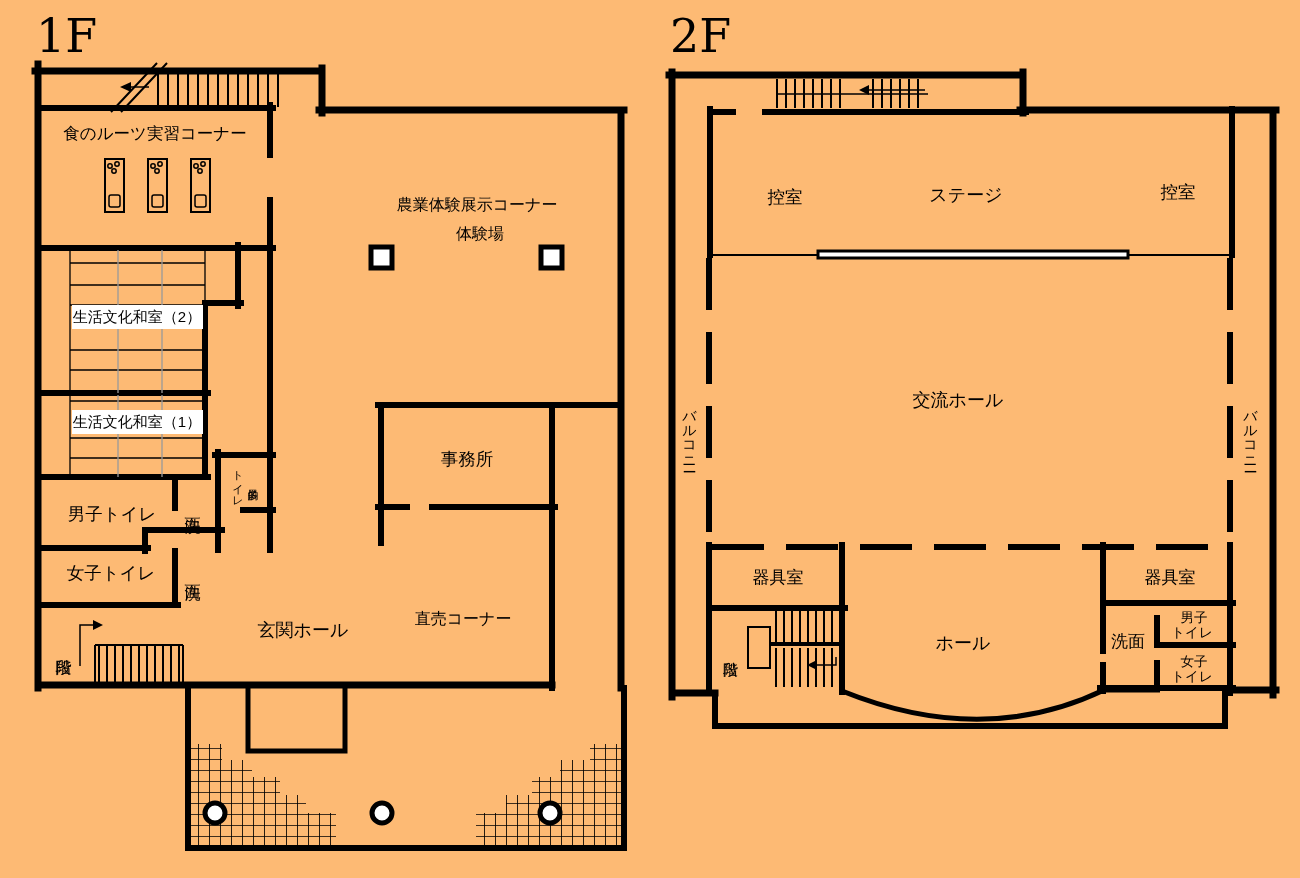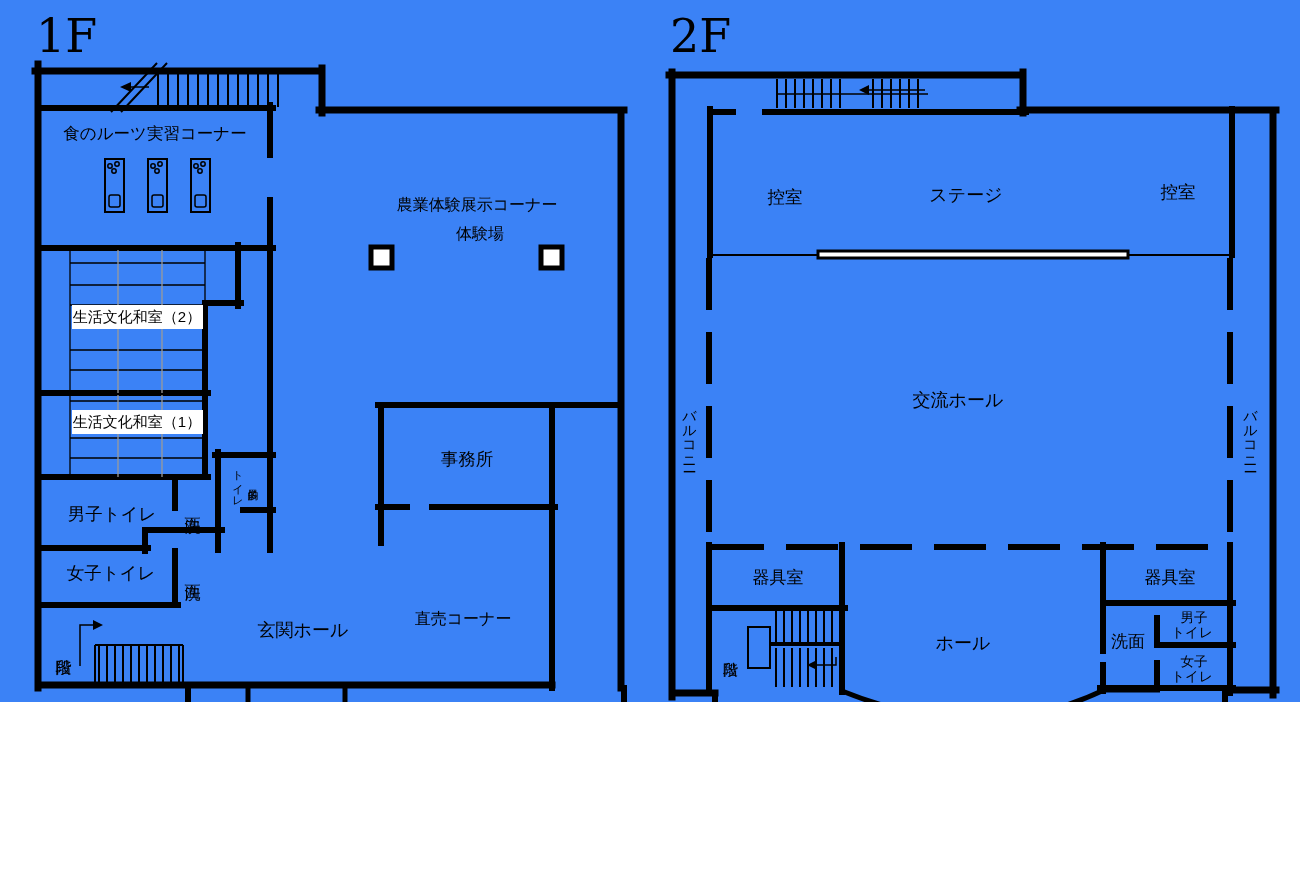--- a/index.html
+++ b/index.html
@@ -1,16 +1,16 @@
 <!DOCTYPE html>
 <html><head>
 <meta charset="utf-8">
 <style>
   html,body{margin:0;padding:0;background:#ffffff;}
-  #canvas{position:relative;width:1300px;height:702px;background:#3b82f6;overflow:hidden;}
+  #canvas{position:relative;width:1300px;height:878px;background:#fdba74;overflow:hidden;}
   svg{display:block;}
   svg text{font-family:"Liberation Sans","DejaVu Sans",sans-serif;fill:#000;}
   .ftitle{font-family:"DejaVu Serif","Liberation Serif",serif;font-size:46px;}
   .vtext{writing-mode:vertical-rl;text-orientation:upright;}
   .wall7{stroke:#000;stroke-width:7;fill:none;stroke-linecap:square;}
   .wall6{stroke:#000;stroke-width:6;fill:none;stroke-linecap:square;}
   .wall5{stroke:#000;stroke-width:5;fill:none;stroke-linecap:square;}
   .thin{stroke:#000;stroke-width:2;fill:none;}
   .thin15{stroke:#000;stroke-width:1.5;fill:none;}
   .tatami{stroke:#000;stroke-width:1.3;fill:none;}

